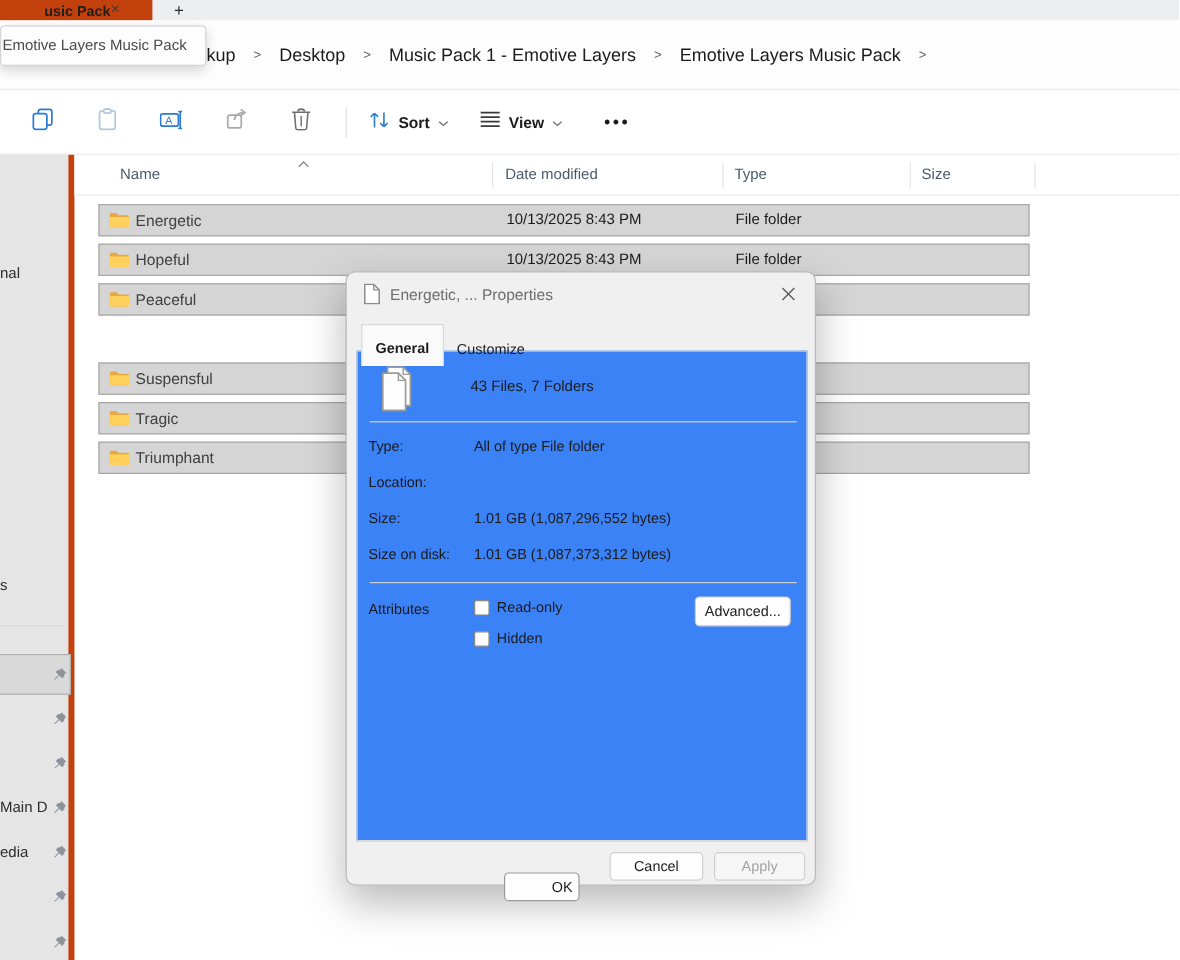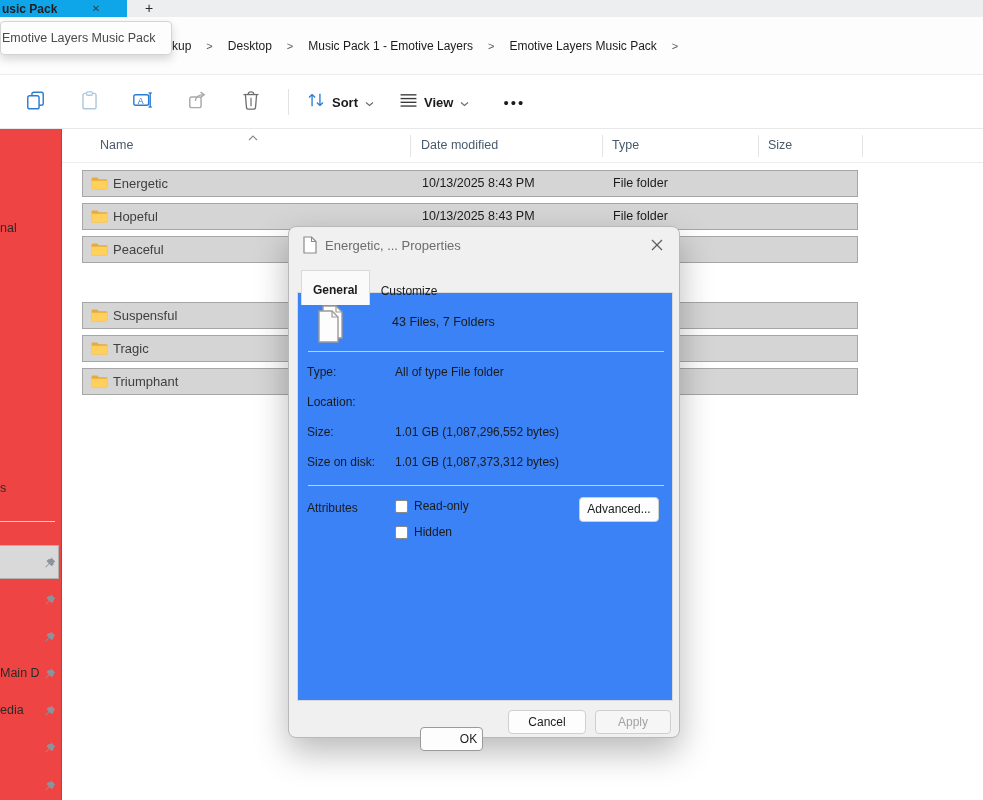--- a/index.html
+++ b/index.html
@@ -1,42 +1,42 @@
 <!DOCTYPE html>
 <html><head>
 <meta charset="utf-8">
 <style>
   * { margin:0; padding:0; box-sizing:border-box; }
   html,body { width:983px; height:800px; background:#fff; font-family:"Liberation Sans", sans-serif; overflow:hidden; }
   #root { position:relative; width:983px; height:800px; background:#fff; overflow:hidden; }
 
   
   .tabstrip { position:absolute; left:0; top:0; width:983px; height:17px; background:#eceef0; }
-  .tab-active { position:absolute; left:0; top:0; width:127px; height:17px; background:#0ea5e9; display:flex; align-items:center; }
+  .tab-active { position:absolute; left:0; top:0; width:127px; height:17px; background:#c2410c; display:flex; align-items:center;justify-content:center; }
   .tab-title { font-size:12px; font-weight:700; color:#1f1f1f; padding-left:2px; white-space:nowrap; overflow:hidden; }
   .tab-close { position:absolute; left:88px; top:1px; width:16px; height:15px; color:#3c3c3c; font-size:10px; text-align:center; line-height:15px; cursor:pointer; }
   .tab-new { position:absolute; left:138px; top:0; width:22px; height:17px; color:#2b2b2b; font-size:14px; text-align:center; line-height:16px; cursor:pointer; }
 
   
   .navbar { position:absolute; left:0; top:17px; width:983px; height:58px; background:#fdfdfd; border-bottom:1px solid #ebebeb; }
   .crumbs { position:absolute; left:172px; top:0; height:58px; display:flex; align-items:center; gap:15px; }
-  .crumb { font-size:12px; color:#1b1b1b; white-space:nowrap; cursor:pointer; }
+  .crumb { font-size:15px; color:#1b1b1b; white-space:nowrap; cursor:pointer; }
   .crumb-sep { font-size:11px; color:#5a5a5a; }
   .tooltip { position:absolute; left:0; top:21px; width:172px; height:34px; background:#fdfdfd; border:1px solid #d4d4d4; border-radius:4px; box-shadow:0 4px 10px rgba(0,0,0,.16); font-size:12.5px; color:#4a4a4a; display:flex; align-items:center; padding-left:1px; z-index:30; white-space:nowrap; overflow:hidden; }
 
   
   .toolbar { position:absolute; left:0; top:76px; width:983px; height:53px; background:#fff; border-bottom:1px solid #e8e8e8; display:flex; align-items:center; padding-left:24px; }
   .tbtn { width:22px; height:22px; display:flex; align-items:center; justify-content:center; margin-right:32px; cursor:pointer; }
   .tb-div { width:1px; height:26px; background:#e2e2e2; margin:0 18px 0 -6px; }
   .tgroup { display:flex; align-items:center; gap:7px; margin-right:26px; cursor:pointer; }
   .tlabel { font-size:13px; color:#1b1b1b;font-weight:bold; }
   .tmore { font-size:15px; color:#1b1b1b; letter-spacing:2px; margin-left:8px; cursor:pointer; }
 
   
-  .sidebar { position:absolute; left:0; top:129px; width:62px; height:671px; background:#ef4444; border-right:1px solid #c2410c; }
+  .sidebar { position:absolute; left:0; top:129px; width:62px; height:671px; background:#e5e5e5; border-right:5px solid #c2410c; }
   .sb-text { position:absolute; font-size:12.5px; color:#2b2b2b; white-space:nowrap; }
   .sb-divider { position:absolute; left:0; top:392px; width:55px; height:1px; background:#d9d9d9; }
   .sb-sel { position:absolute; left:-1px; top:416px; width:60px; height:34px; background:#d9d9d9; border:1px solid #b0b0b0; cursor:pointer; }
   .sb-pin { position:absolute; width:12px; height:12px; cursor:pointer; }
 
   
   .lheader { position:absolute; left:62px; top:129px; width:921px; height:34px; background:#fff; border-bottom:1px solid #ececec; }
   .col-label { position:absolute; top:9px; font-size:12.5px; color:#4a5a6c; cursor:pointer; white-space:nowrap; }
   .hdr-caret { position:absolute; left:186px; top:-2px; }
   .hdr-div { position:absolute; top:6px; width:1px; height:22px; background:#e5e5e5; }

